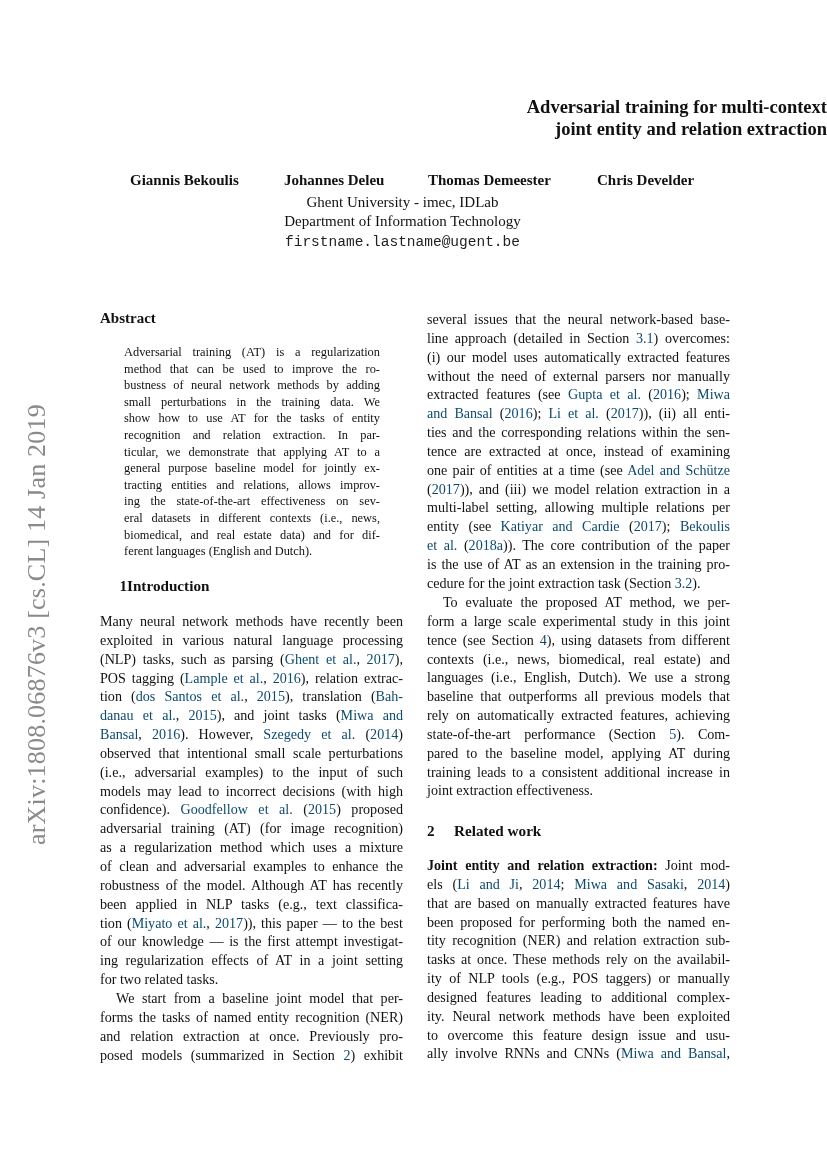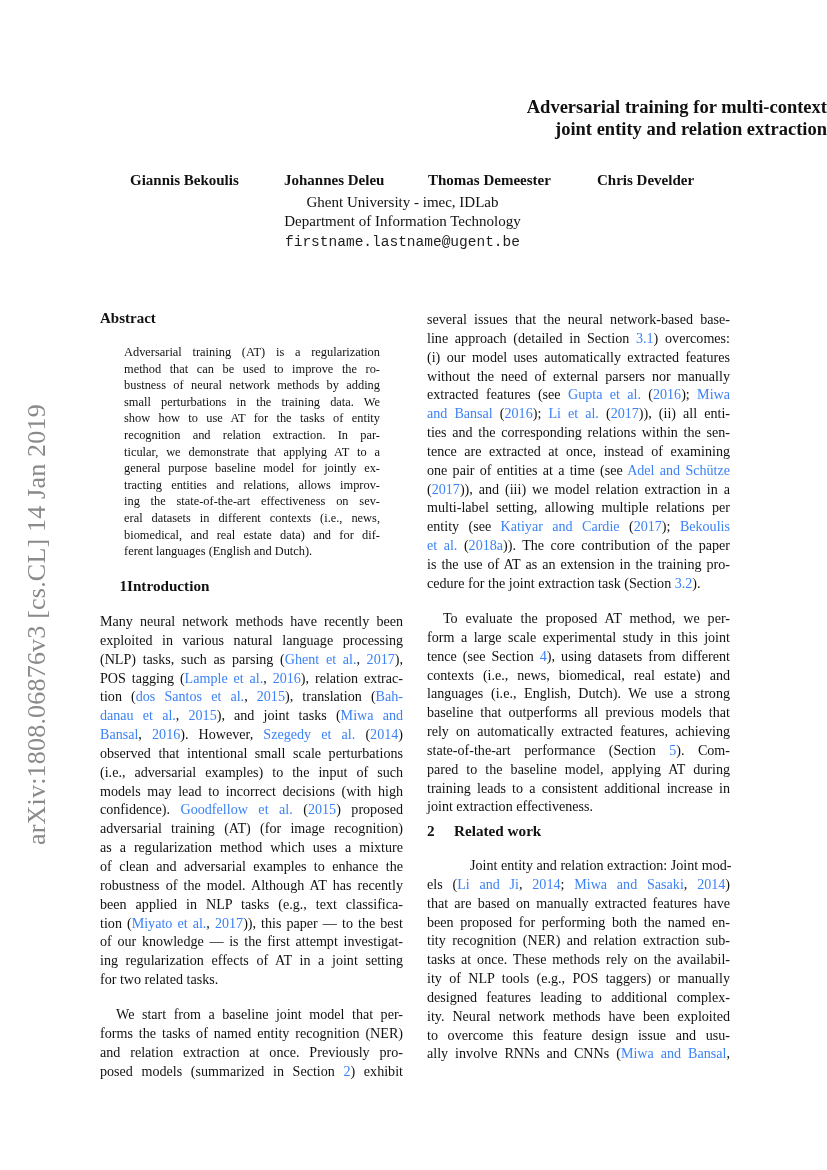--- a/index.html
+++ b/index.html
@@ -14,25 +14,25 @@
   .arxiv { position: absolute; left: 22px; top: 845px; transform-origin: 0 0; transform: rotate(-90deg);
            white-space: nowrap; font-size: 26px; color: #8a8a8a; letter-spacing: 0.2px; }
   .abs-head { position: absolute; left: 100px; width: 302px; top: 310px; 
               font-weight: bold; font-size: 15px; }
   .col { position: absolute; }
   .line { display: block; white-space: nowrap; text-align: justify; text-align-last: justify; }
   .line.last { text-align-last: left; }
   .abs { left: 124px; width: 256px; top: 344px; font-size: 12.4px; line-height: 16.6px; }
   .body-l { left: 100px; width: 303px; font-size: 14.1px; line-height: 18.85px; }
   .body-r { left: 427px; width: 303px; font-size: 14.1px; line-height: 18.85px; }
-  .indent { text-indent: 16px; margin-top: 16px; }
+  .indent { text-indent: 16px; }
   .sec { position: absolute; font-weight: bold; font-size: 15.2px; white-space: nowrap; }
   .sec .num { display: inline-block; width: 27px; }
-  .cite { color: #3b82f6; }
-  .bold { font-weight: normal; margin-left: 43px; }
+  .cite { color: #0c4a6e; }
+  .bold { font-weight: bold; }
 </style>
 </head>
 <body>
 
 <div class="title">
   <div>Adversarial training for multi-context</div>
   <div>joint entity and relation extraction</div>
 </div>
 
 <div class="authors">

